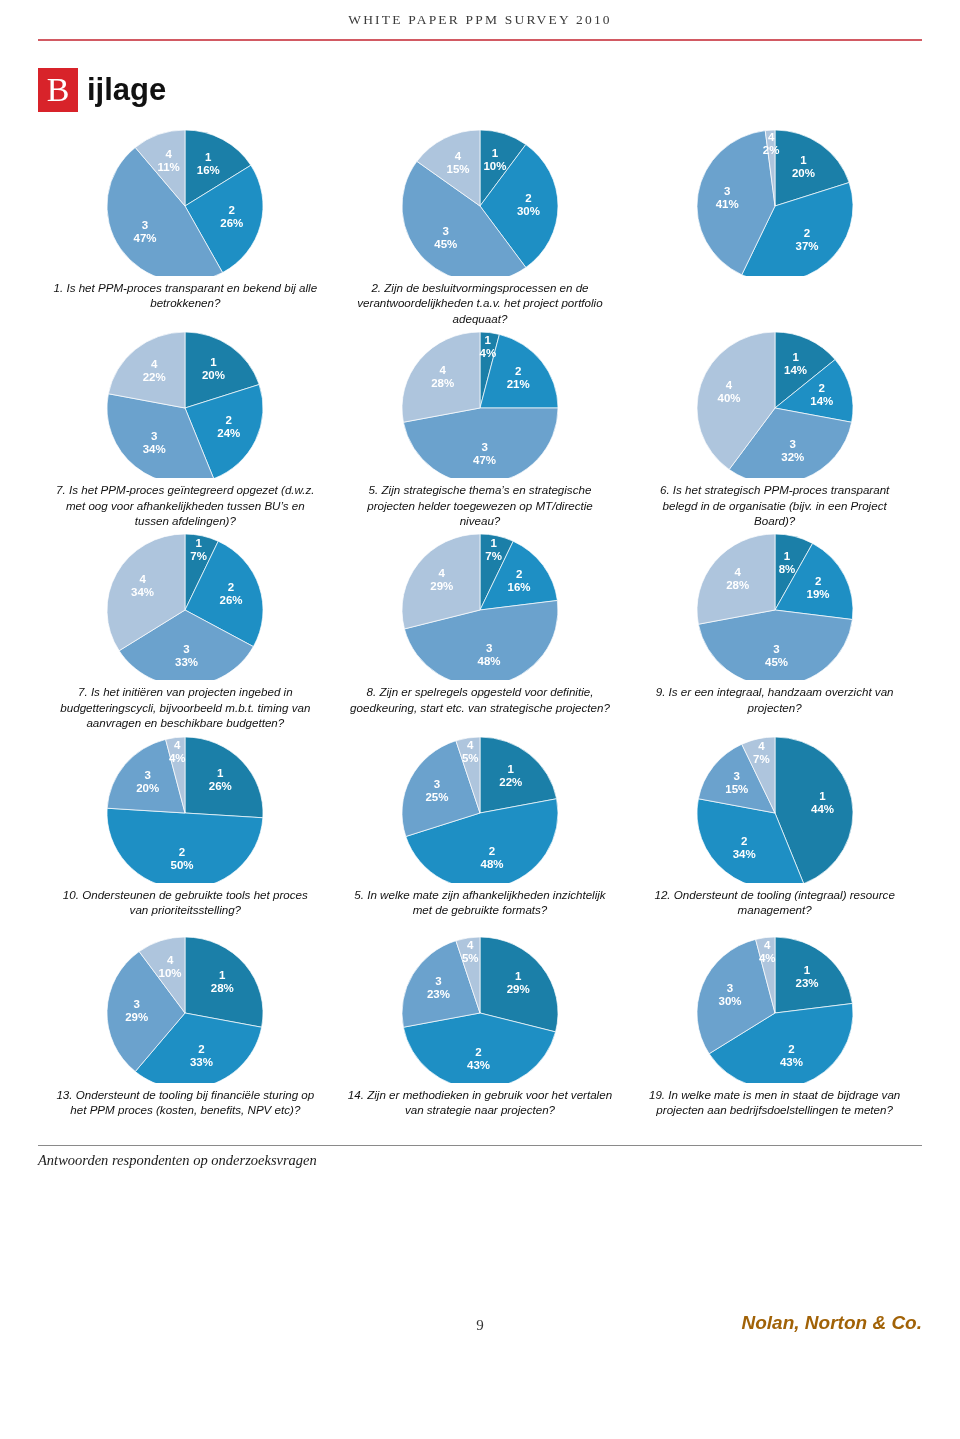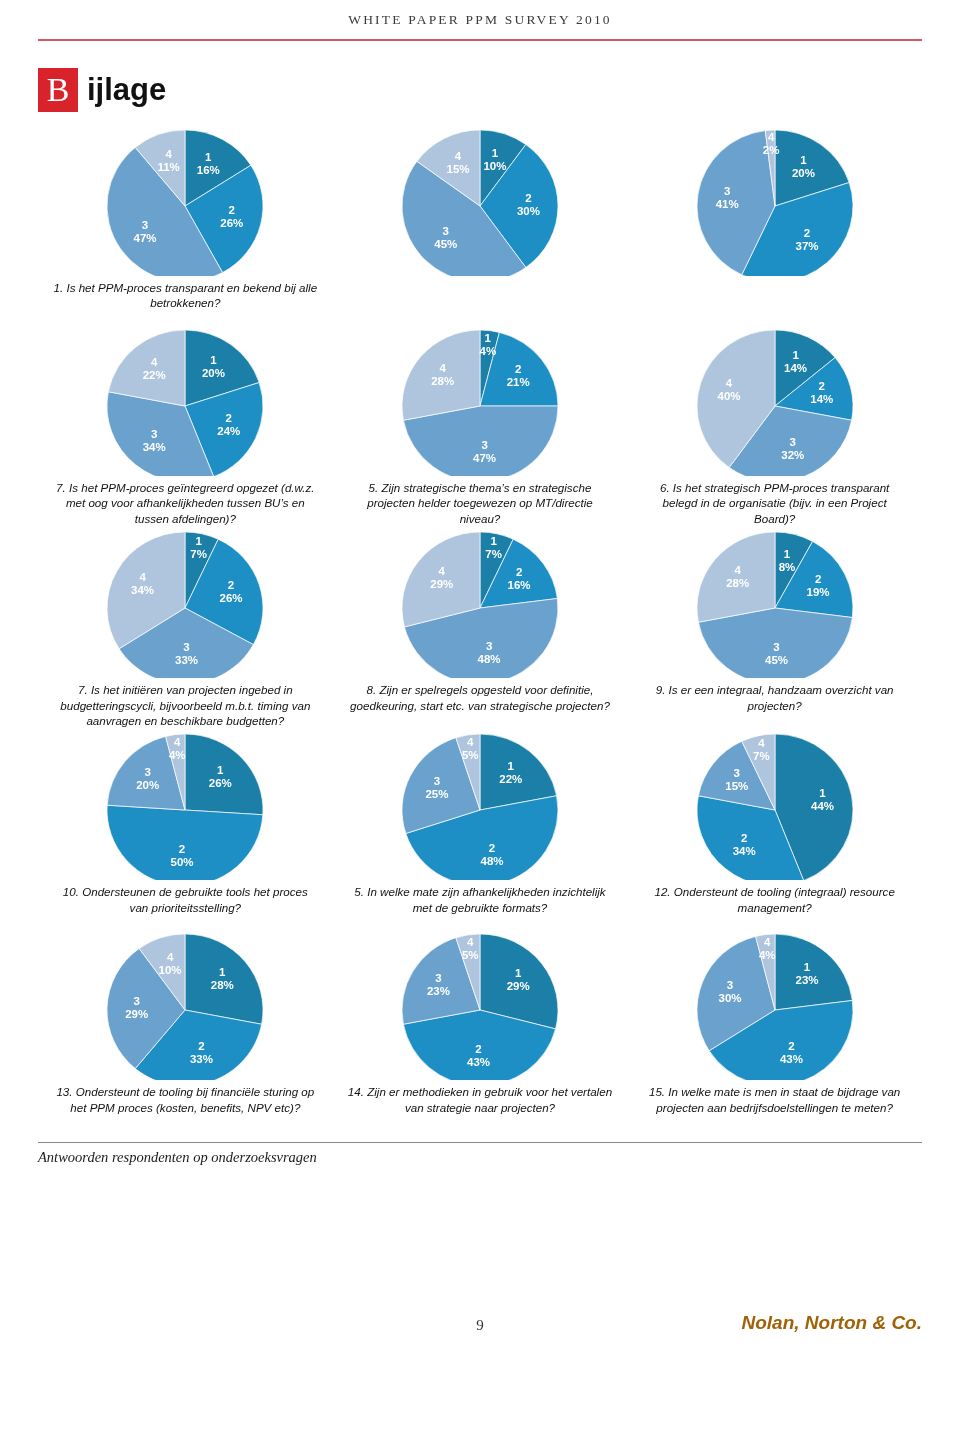--- a/index.html
+++ b/index.html
@@ -217,20 +217,21 @@
               <g>
                 <text x="58.8" y="111.3" class="pie-label pie-label-num">3</text>
                 <text x="58.8" y="124.3" class="pie-label pie-label-pct">45%</text>
               </g>
               <g>
                 <text x="71.0" y="36.0" class="pie-label pie-label-num">4</text>
                 <text x="71.0" y="49.0" class="pie-label pie-label-pct">15%</text>
               </g>
             </svg>
           </div>
+        <div class="caption">2. Zijn de besluitvormingsprocessen en de verantwoordelijkheden t.a.v. het project portfolio adequaat?</div>
       </div>
       <div class="chart-cell">
         <div class="pie-wrap">
             <svg width="186" height="160" viewBox="0 0 186 160">
               <path d="M 93 82 L 93.00 6.00 A 78 76 0 0 1 167.18 58.51 Z" fill="#1b7fa8" stroke="#ffffff" stroke-width="0.7"></path>
               <path d="M 93 82 L 167.18 58.51 A 78 76 0 0 1 59.79 150.77 Z" fill="#1e8fc4" stroke="#ffffff" stroke-width="0.7"></path>
               <path d="M 93 82 L 59.79 150.77 A 78 76 0 0 1 83.22 6.60 Z" fill="#6ba2cd" stroke="#ffffff" stroke-width="0.7"></path>
               <path d="M 93 82 L 83.22 6.60 A 78 76 0 0 1 93.00 6.00 Z" fill="#aec5dd" stroke="#ffffff" stroke-width="0.7"></path>
               <g>
                 <text x="121.4" y="39.9" class="pie-label pie-label-num">1</text>
@@ -578,21 +579,21 @@
               <g>
                 <text x="48.0" y="60.7" class="pie-label pie-label-num">3</text>
                 <text x="48.0" y="73.7" class="pie-label pie-label-pct">30%</text>
               </g>
               <g>
                 <text x="85.2" y="17.7" class="pie-label pie-label-num">4</text>
                 <text x="85.2" y="30.7" class="pie-label pie-label-pct">4%</text>
               </g>
             </svg>
           </div>
-        <div class="caption">15. In welke mate is men in staat de bijdrage van projecten aan bedrijfsdoelstellingen te meten?</div>
+        <div class="caption">19. In welke mate is men in staat de bijdrage van projecten aan bedrijfsdoelstellingen te meten?</div>
       </div>
     </div>
 
   </div>
 
   <div class="fig-caption-rule"></div>
   <div class="fig-caption">Antwoorden respondenten op onderzoeksvragen</div>
 
   <div class="footer">
     <div class="footer-page">9</div>

